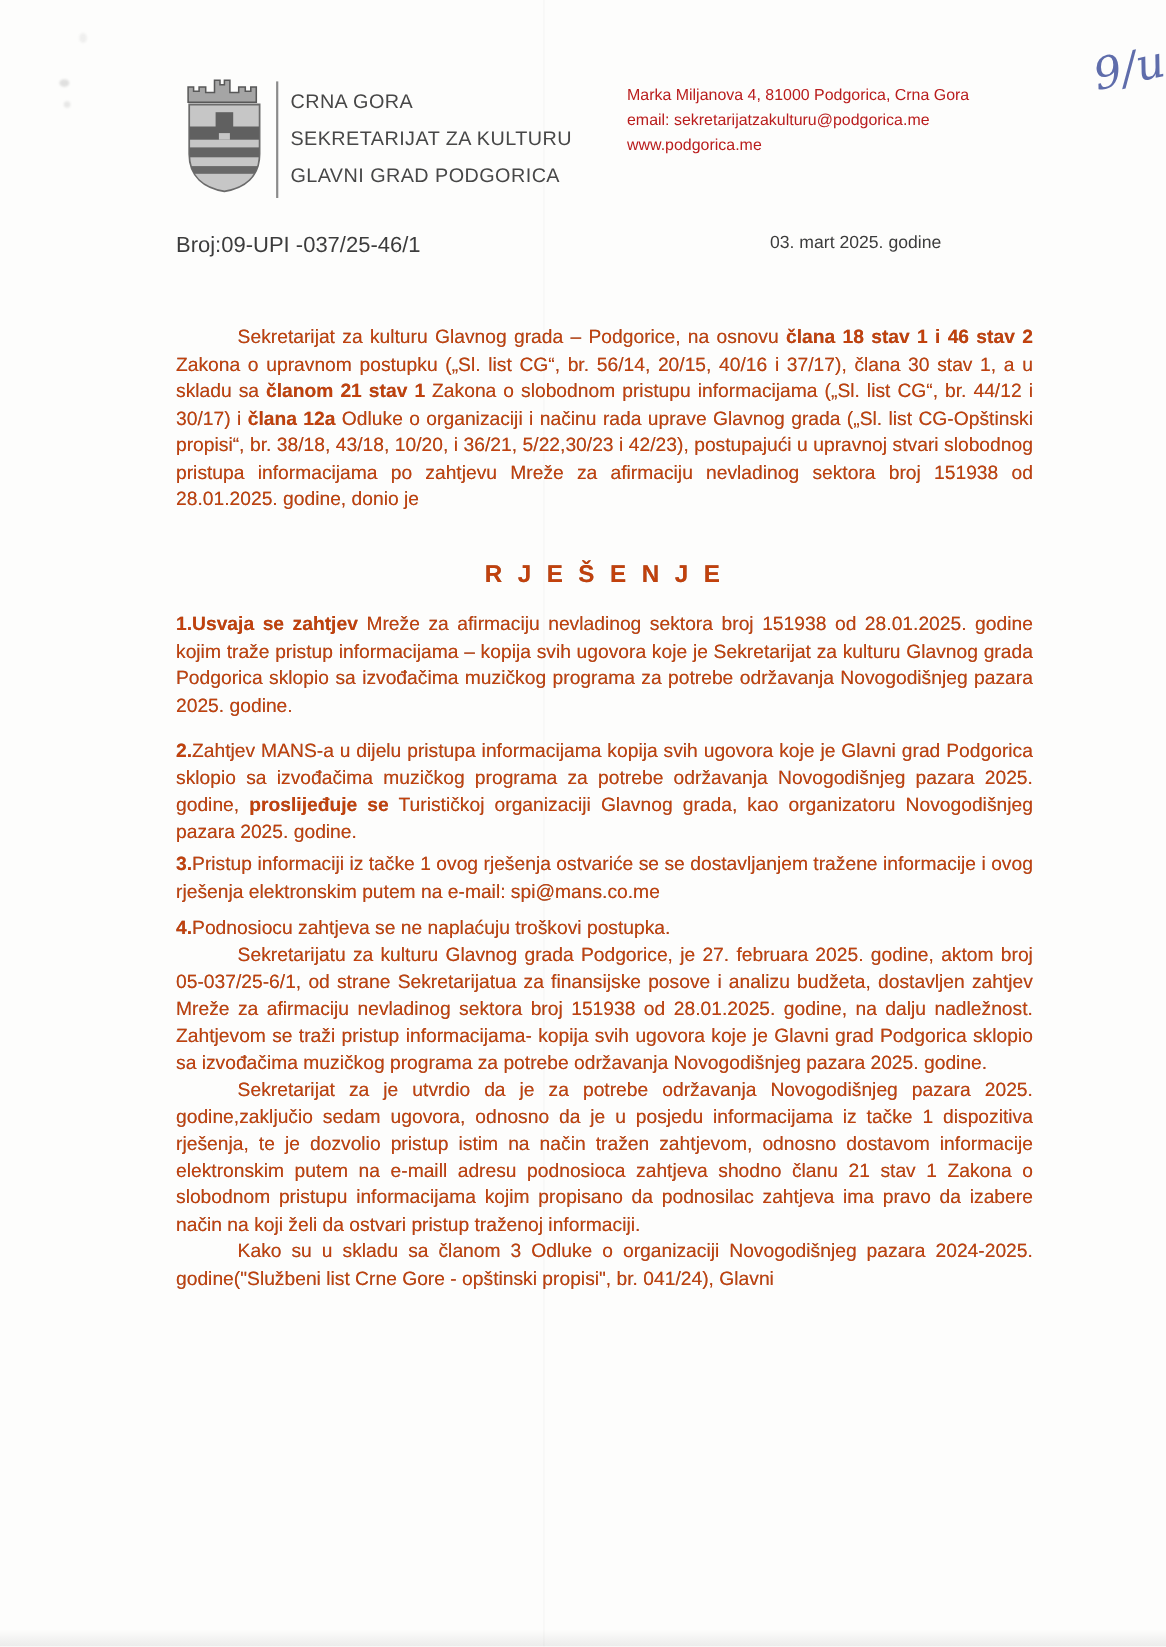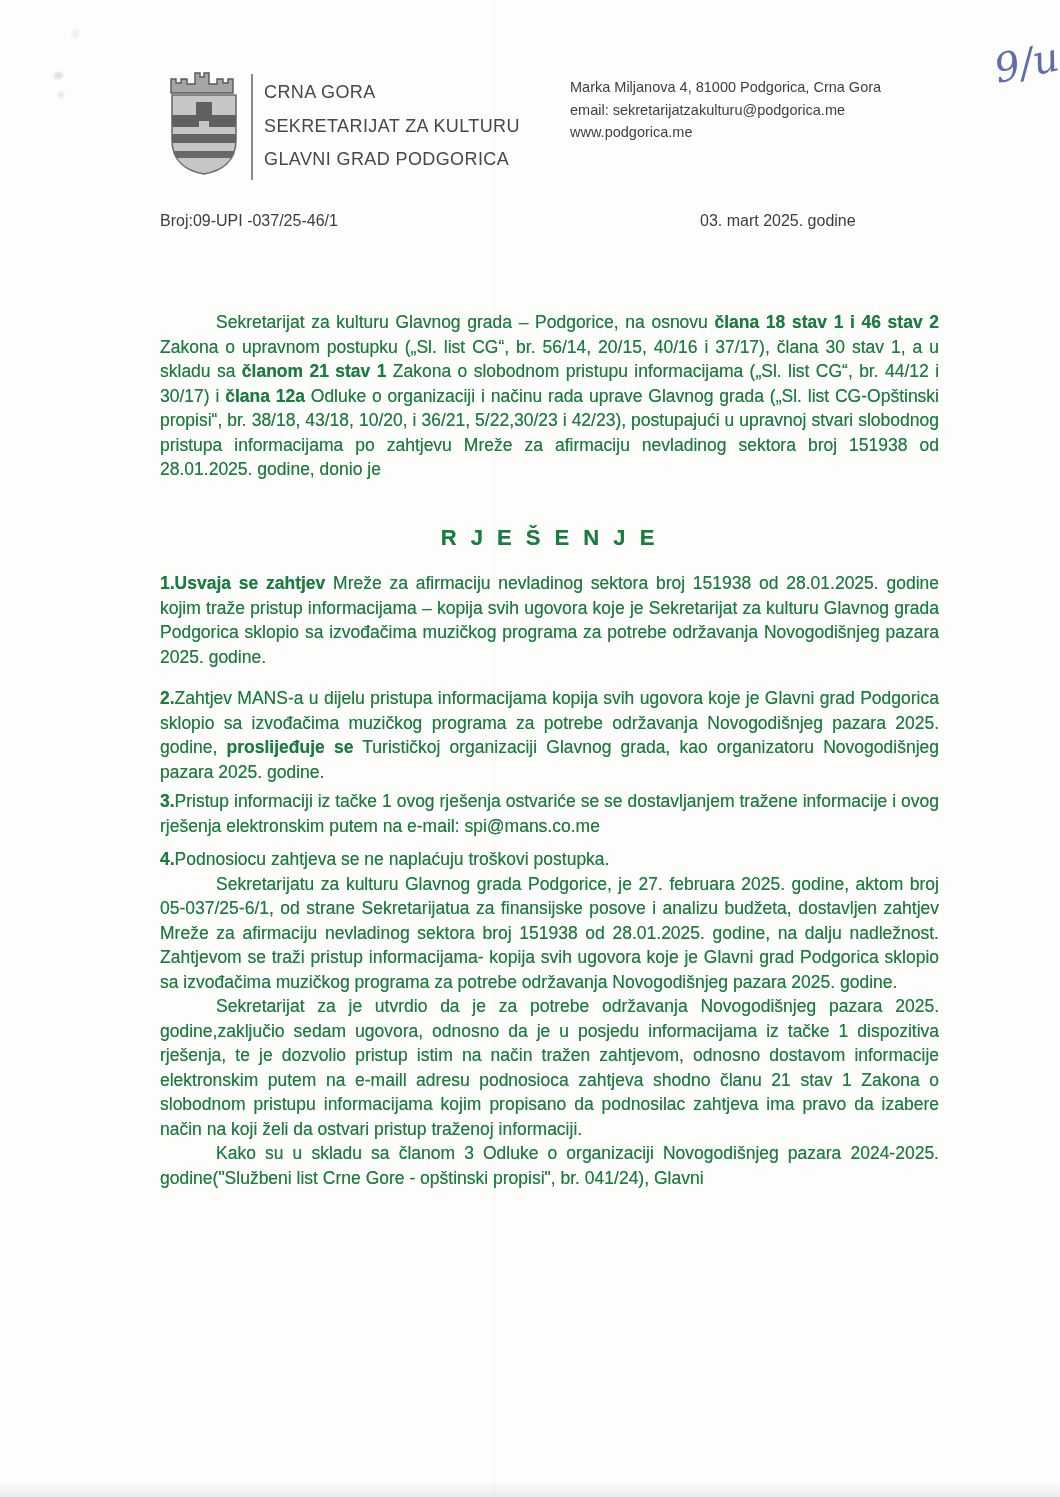--- a/index.html
+++ b/index.html
@@ -8,29 +8,29 @@
     width:1060px; height:1497px;
     background:#fdfdfc;
     font-family:"Liberation Sans", sans-serif;
     color:#3a3a3a;
     overflow:hidden;
   }
   
   .logo { position:absolute; left:168px; top:68px; width:72px; height:110px; }
   .lh-divider { position:absolute; left:251px; top:74px; width:2px; height:106px; background:#8b8b8b; }
   .org-block { position:absolute; left:264px; top:76px; font-size:18px; line-height:33.5px; color:#474747; letter-spacing:0.4px; }
-  .contact-block { position:absolute; left:570px; top:76px; font-size:14.5px; line-height:22.6px; color:#404040; }
+  .contact-block { position:absolute; left:570px; top:76px; font-size:14.5px; line-height:22.6px; color:#b91c1c; }
   
-  .ref-number { position:absolute; left:160px; top:212px; font-size:16px; color:#3c3c3c; }
+  .ref-number { position:absolute; left:160px; top:212px; font-size:20px; color:#3c3c3c; }
   .ref-date { position:absolute; left:700px; top:212px; font-size:16px; color:#3c3c3c; }
   
   .body-col {
-    position:absolute; left:160px; top:310px; width:779px;
+    position:absolute; left:160px; top:294px; width:779px;
     font-size:17.5px; line-height:24.5px; text-align:justify;
-    color:#15803d;
+    color:#c2410c;
     text-shadow:0 0 0.3px rgba(55,55,55,0.55);
   }
   .body-col p { margin:0; }
   .indent { text-indent:56px; }
   .heading {
     text-align:center; font-weight:bold; font-size:22px;
     letter-spacing:4px; margin:0;
   }
   .h-ruling { margin:44px 0 21px 0; }
   .h-rationale { margin:20px 0 14px 0; }

